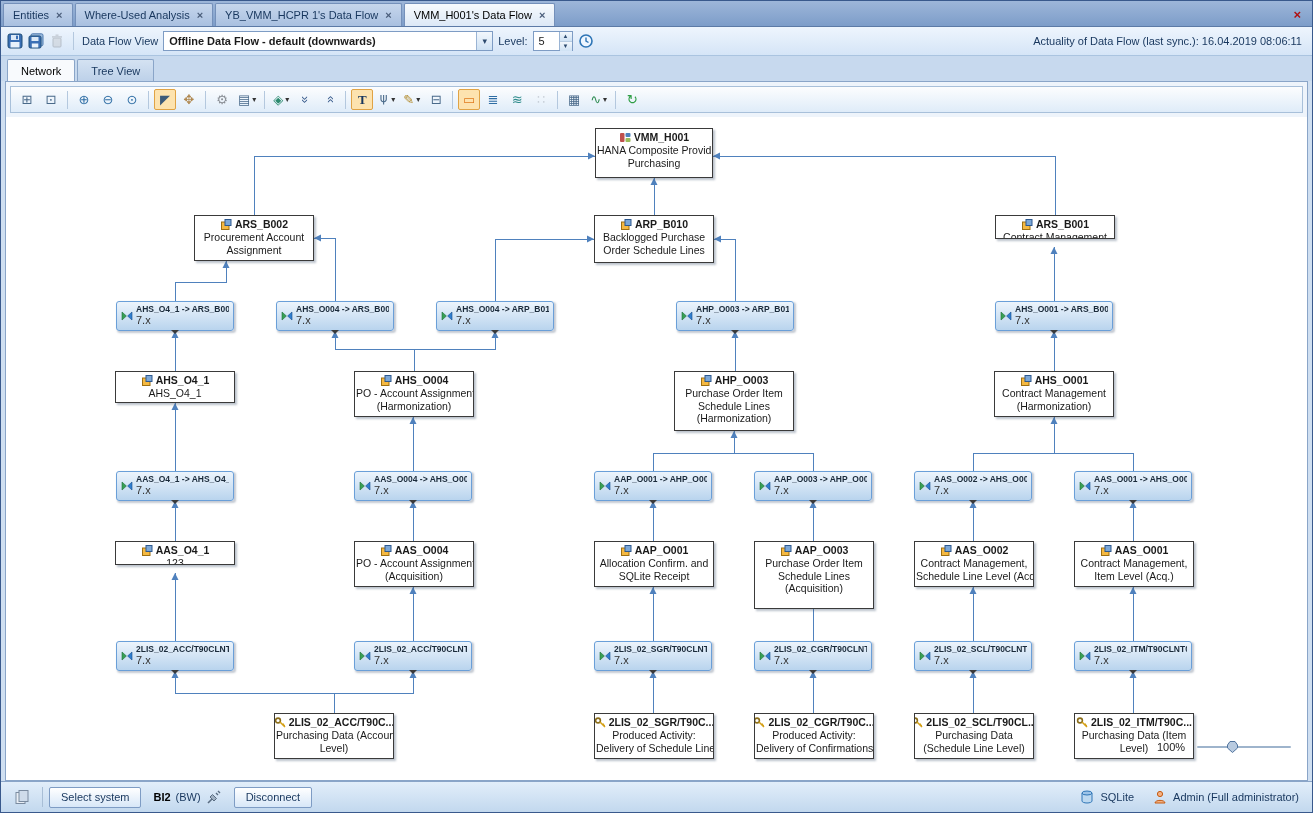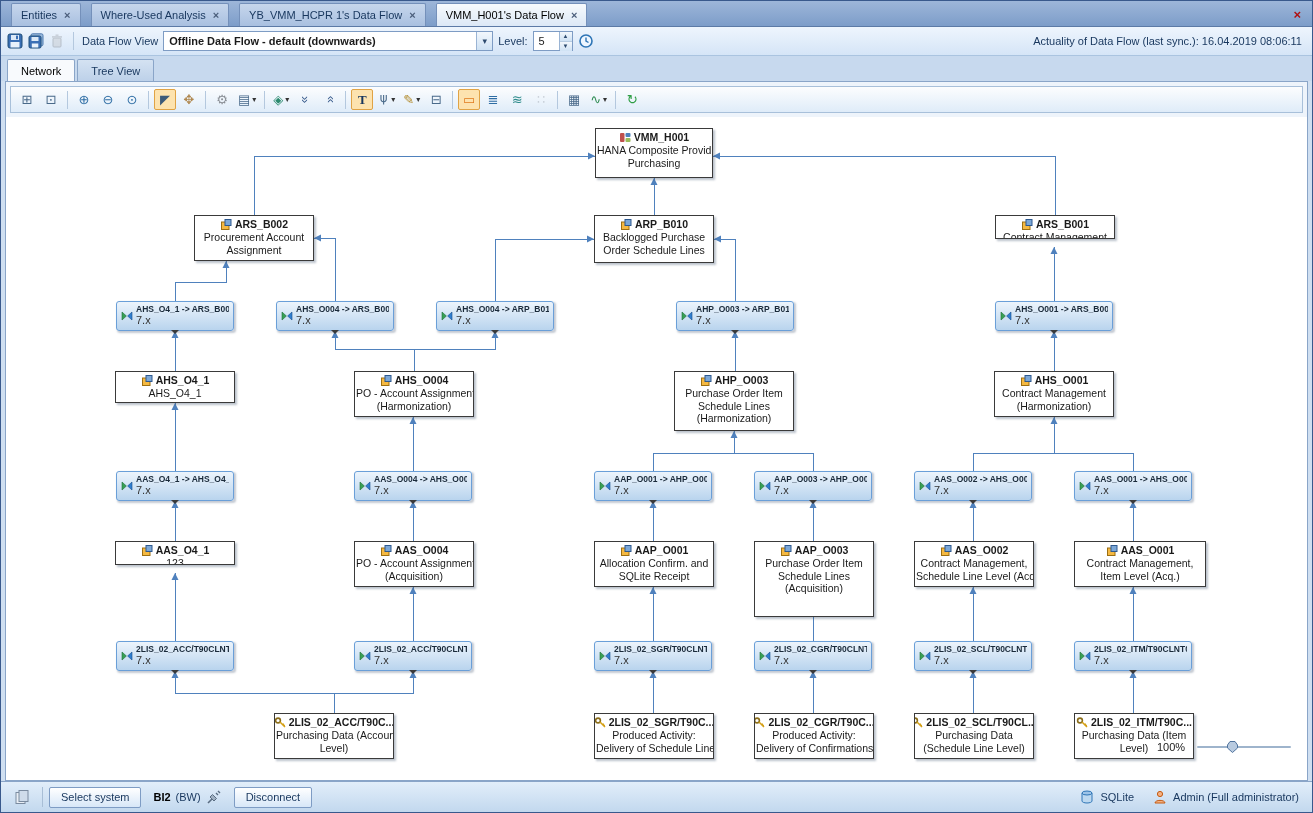--- a/index.html
+++ b/index.html
@@ -2,21 +2,21 @@
 <html><head>
 <meta charset="utf-8">
 <style>
   *{margin:0;padding:0;box-sizing:border-box;}
   html,body{width:1313px;height:813px;overflow:hidden;}
   body{font-family:"Liberation Sans","DejaVu Sans",sans-serif;font-size:11px;color:#1a1a1a;background:#cfdff1;}
   .app{position:relative;width:1313px;height:813px;border:1px solid #39598c;display:flex;flex-direction:column;background:#cfdff1;}
 
   
   .tabstrip{height:26px;background:linear-gradient(#9db6d9,#7d9dc9);display:flex;align-items:flex-end;padding:2px 4px 0 2px;gap:2px;border-bottom:1px solid #5c7aa6;flex:0 0 auto;}
-  .tab{height:23px;display:flex;align-items:center;gap:7px;padding:0 9px;background:linear-gradient(#c6d6ec,#a9c0e0);border:1px solid #7490ba;border-bottom:none;border-radius:2px 2px 0 0;color:#17365d;white-space:nowrap;margin-left:8px;}
+  .tab{height:23px;display:flex;align-items:center;gap:7px;padding:0 9px;background:linear-gradient(#c6d6ec,#a9c0e0);border:1px solid #7490ba;border-bottom:none;border-radius:2px 2px 0 0;color:#17365d;white-space:nowrap;}
   .tab.active{background:linear-gradient(#f7fafd,#dce8f6);color:#000;}
   .tclose{color:#4a5d7a;font-weight:bold;font-size:11px;line-height:1;}
   .strip-close{margin-left:auto;align-self:center;color:#b01010;font-weight:bold;font-size:13px;padding:0 7px;}
 
   
   .toolbar{height:29px;background:linear-gradient(#eef5fd,#d5e5f7);border-bottom:1px solid #aac4e0;display:flex;align-items:center;gap:5px;padding:0 6px;flex:0 0 auto;}
   .ic16{width:16px;height:16px;flex:0 0 auto;}
   .tsep{width:1px;height:18px;background:#b4c8de;margin:0 3px;flex:0 0 auto;}
   .tb-label{color:#17365d;white-space:nowrap;}
   .combo{width:330px;height:20px;border:1px solid #7e9cc4;background:#fff;display:flex;align-items:center;font-weight:bold;}
@@ -461,21 +461,21 @@
         <div class="nhead">
           <svg viewBox="0 0 12 12" class="node-icon">
             <rect x="1.5" y="4" width="7.5" height="7.5" fill="#f5b942" stroke="#9c6f12"></rect>
             <rect x="5" y="1.5" width="6" height="6" fill="#7ba7d7" stroke="#2e598f"></rect>
           </svg>
           <span>AAP_O001</span>
         </div>
         <div class="nline">Allocation Confirm. and</div>
         <div class="nline">SQLite Receipt</div>
       </div>
-      <div class="dnode white" style="left: 753px; top: 540px; width: 120px; height: 76px;">
+      <div class="dnode white" style="left: 753px; top: 540px; width: 120px; height: 68px;">
         <div class="nhead">
           <svg viewBox="0 0 12 12" class="node-icon">
             <rect x="1.5" y="4" width="7.5" height="7.5" fill="#f5b942" stroke="#9c6f12"></rect>
             <rect x="5" y="1.5" width="6" height="6" fill="#7ba7d7" stroke="#2e598f"></rect>
           </svg>
           <span>AAP_O003</span>
         </div>
         <div class="nline">Purchase Order Item</div>
         <div class="nline">Schedule Lines</div>
         <div class="nline">(Acquisition)</div>
@@ -484,21 +484,21 @@
         <div class="nhead">
           <svg viewBox="0 0 12 12" class="node-icon">
             <rect x="1.5" y="4" width="7.5" height="7.5" fill="#f5b942" stroke="#9c6f12"></rect>
             <rect x="5" y="1.5" width="6" height="6" fill="#7ba7d7" stroke="#2e598f"></rect>
           </svg>
           <span>AAS_O002</span>
         </div>
         <div class="nline">Contract Management,</div>
         <div class="nline">Schedule Line Level (Acq.)</div>
       </div>
-      <div class="dnode white" style="left: 1073px; top: 540px; width: 132px; height: 46px;">
+      <div class="dnode white" style="left: 1073px; top: 540px; width: 120px; height: 46px;">
         <div class="nhead">
           <svg viewBox="0 0 12 12" class="node-icon">
             <rect x="1.5" y="4" width="7.5" height="7.5" fill="#f5b942" stroke="#9c6f12"></rect>
             <rect x="5" y="1.5" width="6" height="6" fill="#7ba7d7" stroke="#2e598f"></rect>
           </svg>
           <span>AAS_O001</span>
         </div>
         <div class="nline">Contract Management,</div>
         <div class="nline">Item Level (Acq.)</div>
       </div>

